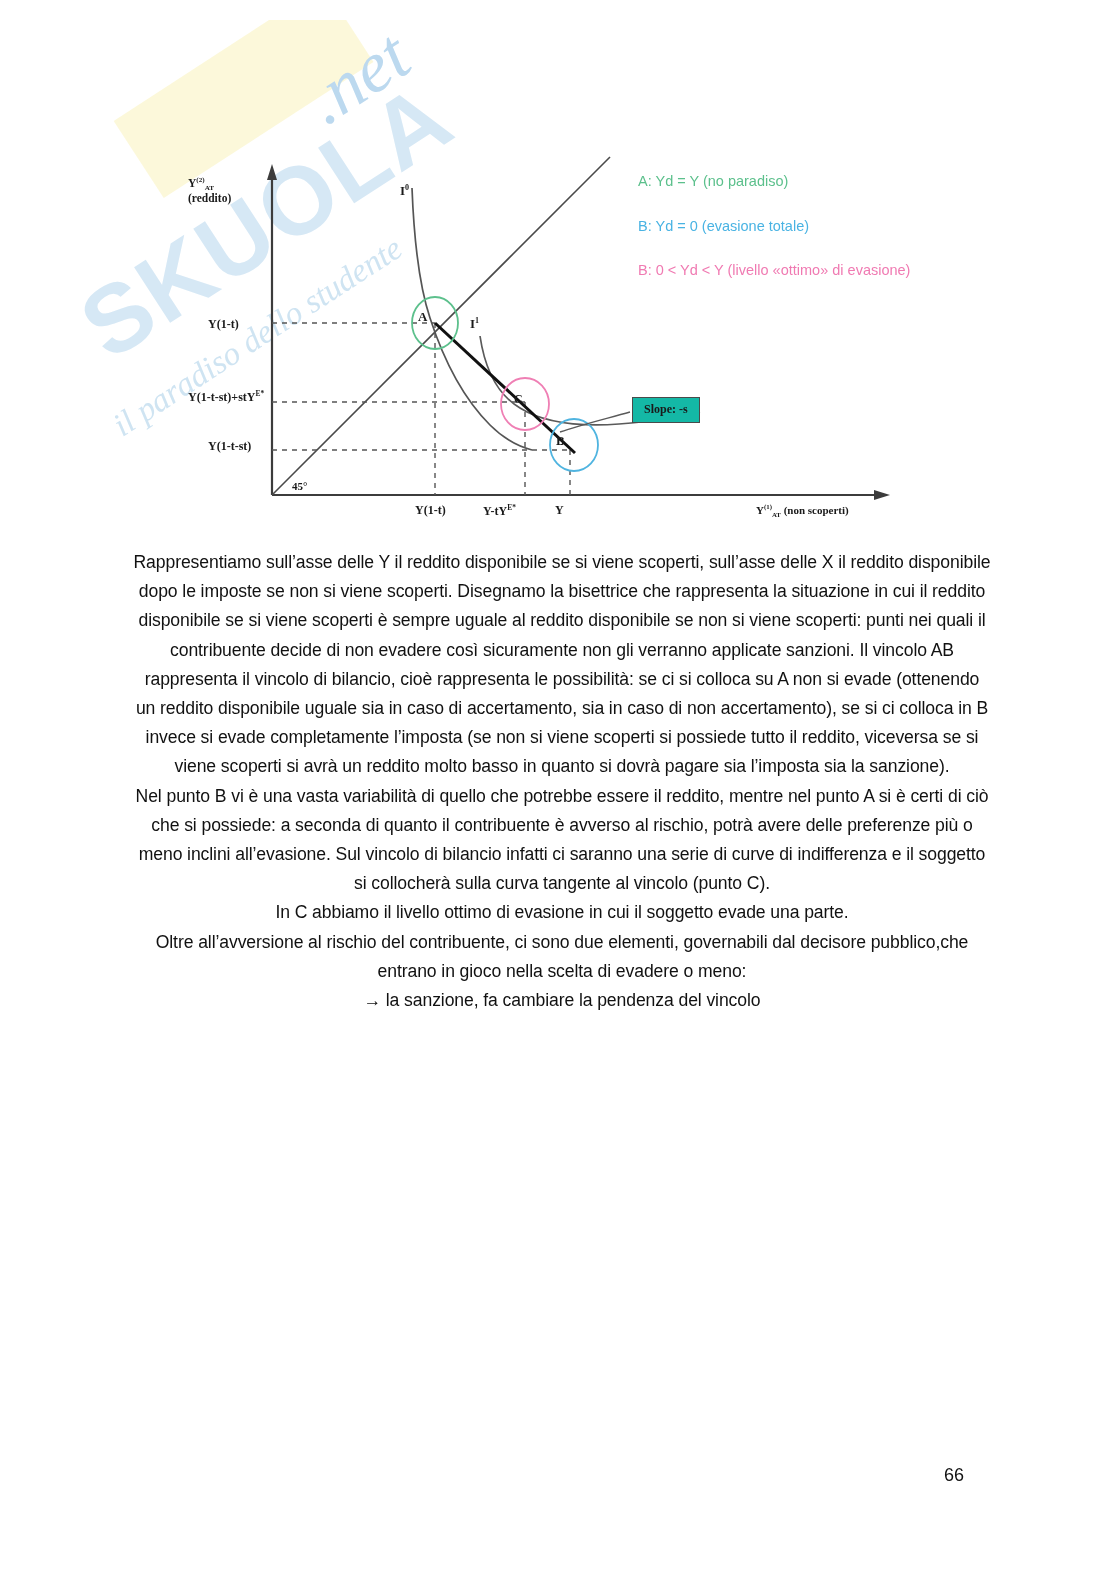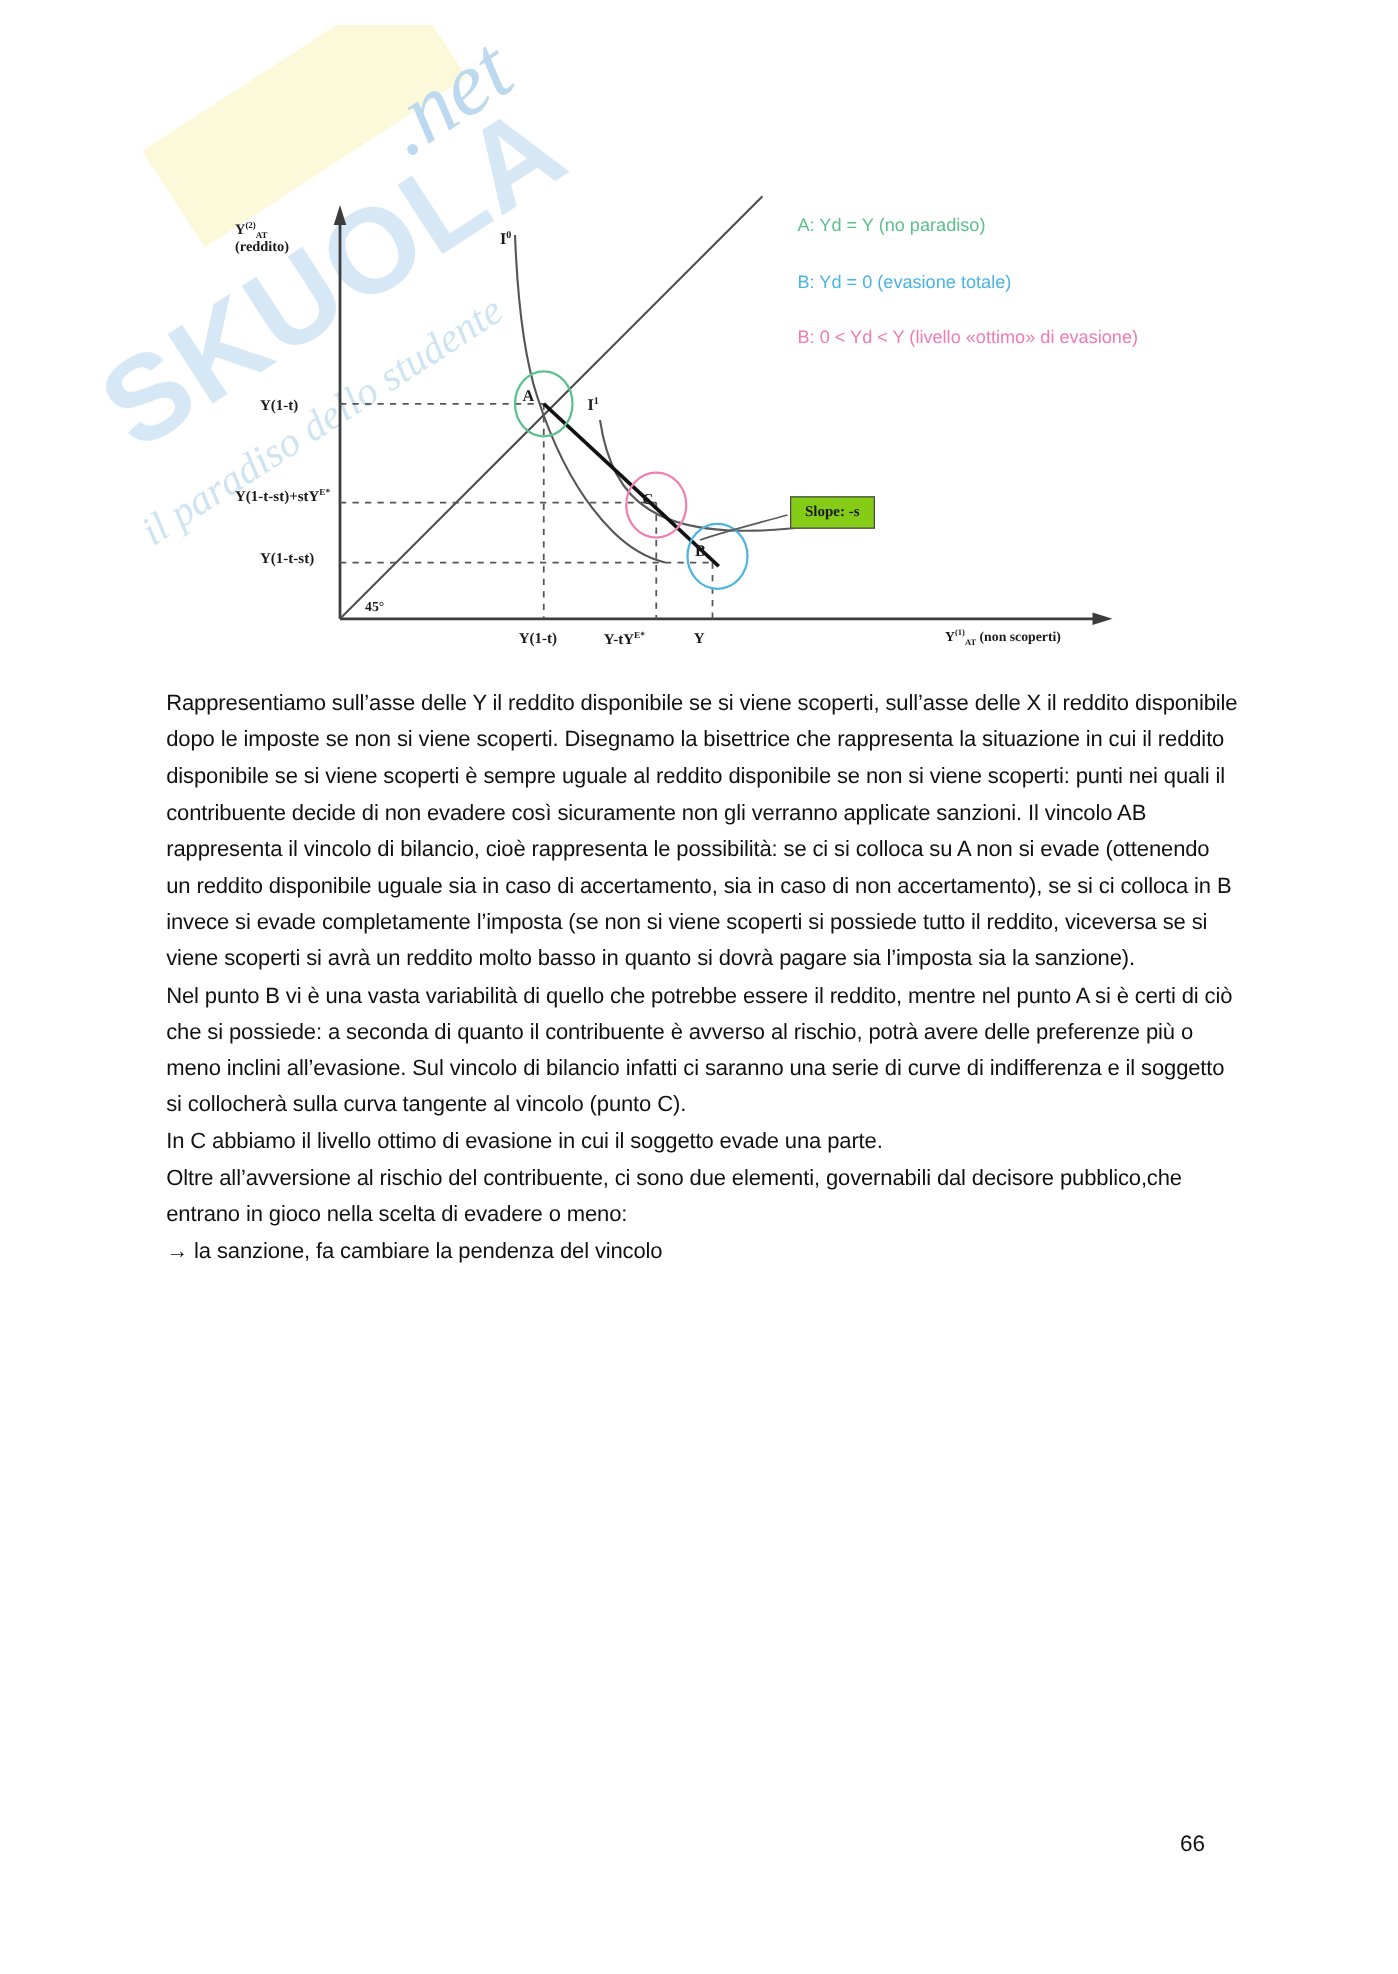--- a/index.html
+++ b/index.html
@@ -74,21 +74,21 @@
   .lbl-A       { left: 238px; top: 170px; font-size: 13px; }
   .lbl-B       { left: 376px; top: 294px; font-size: 13px; }
   .lbl-C       { left: 334px; top: 253px; font-size: 12px; }
 
   .slope-box {
     position: absolute;
     left: 452px;
     top: 257px;
     padding: 4px 11px 5px 11px;
     border: 1px solid #4a4a4a;
-    background: #84cc16;
+    background: #14b8a6;
     font-family: "Liberation Serif", serif;
     font-weight: bold;
     font-size: 12px;
     color: #1a1a1a;
     white-space: nowrap;
   }
 
   
   .legend {
     position: absolute;
@@ -112,21 +112,21 @@
     top: 548px;
     width: 858px;
     z-index: 3;
   }
   .para {
     font-family: "Liberation Sans", sans-serif;
     font-size: 17.6px;
     line-height: 29.2px;
     color: #111;
     margin: 0;
-    text-align: left;
+    text-align: center;
     letter-spacing: -0.1px;
   }
 
   
   .page-number {
     position: absolute;
     left: 944px;
     top: 1465px;
     font-family: "Liberation Sans", sans-serif;
     font-size: 18px;

